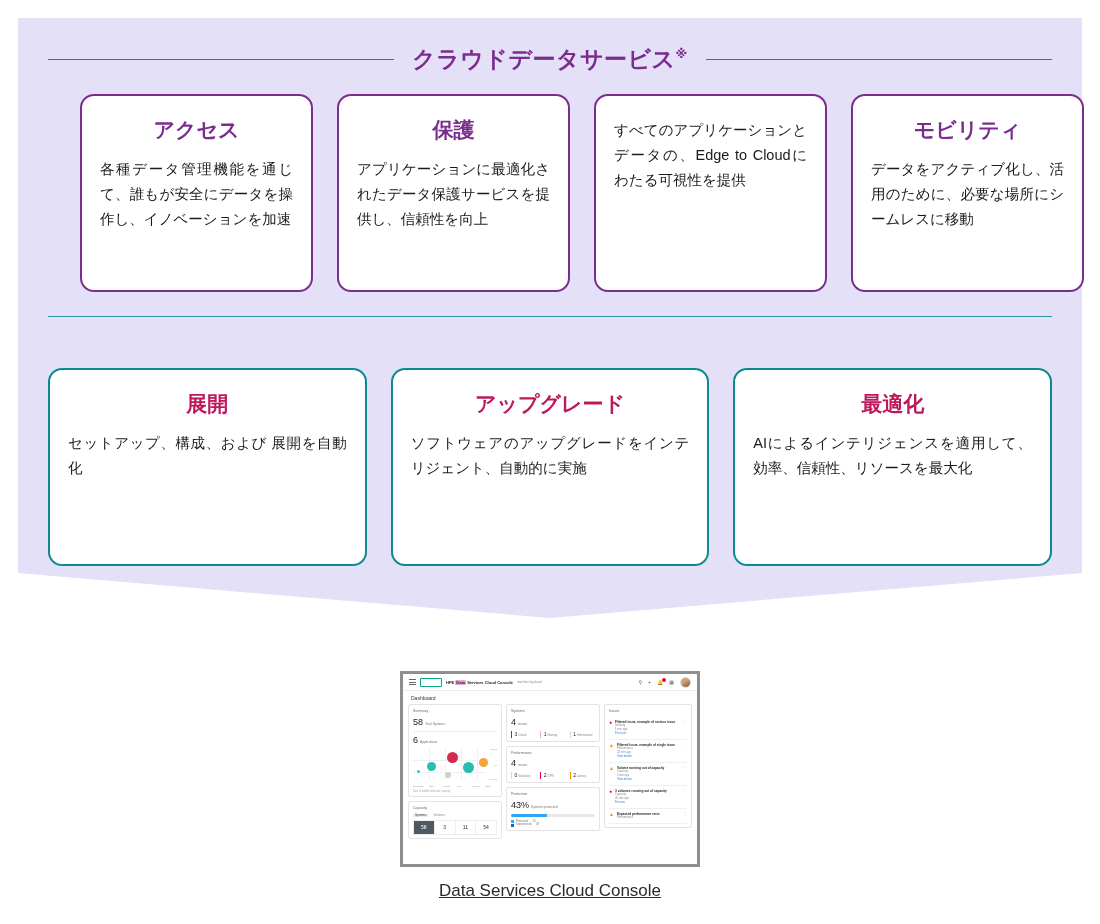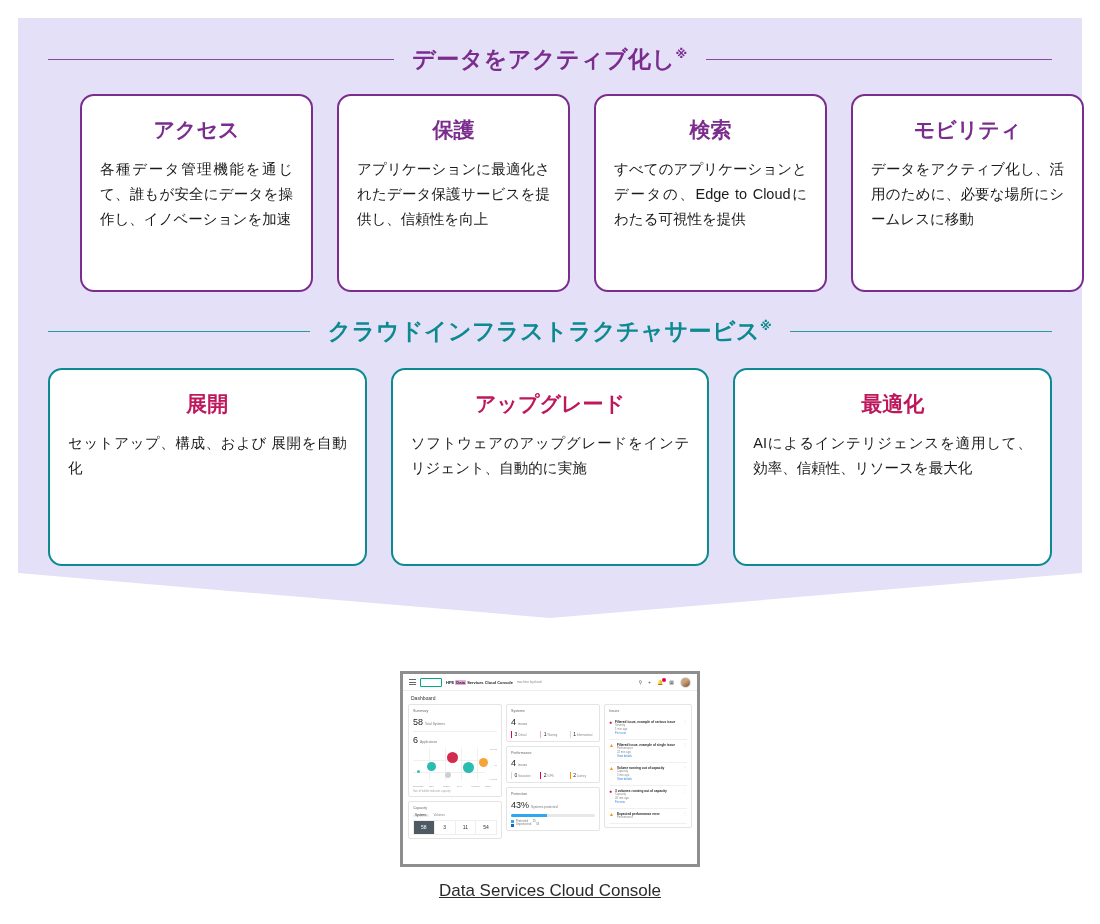--- a/index.html
+++ b/index.html
@@ -255,49 +255,45 @@
   }
 </style>
 </head>
 <body>
 
 <div id="lavender-panel"></div>
 
 <div class="section-header" id="header-data">
   <span class="rule"></span>
   <span class="section-title">
-    <span>データをアクティブ化し</span><span class="mark">※</span>
+    <span>クラウドデータサービス</span><span class="mark">※</span>
   </span>
   <span class="rule"></span>
 </div>
 
 <div class="card-row" id="row-data">
   <div class="card">
     <div class="card-title">アクセス</div>
     <div class="card-body">各種データ管理機能を通じて、誰もが安全にデータを操作し、イノベーションを加速</div>
   </div>
   <div class="card">
     <div class="card-title">保護</div>
     <div class="card-body">アプリケーションに最適化されたデータ保護サービスを提供し、信頼性を向上</div>
   </div>
   <div class="card">
-    <div class="card-title">検索</div>
     <div class="card-body">すべてのアプリケーションとデータの、Edge to Cloudにわたる可視性を提供</div>
   </div>
   <div class="card">
     <div class="card-title">モビリティ</div>
     <div class="card-body">データをアクティブ化し、活用のために、必要な場所にシームレスに移動</div>
   </div>
 </div>
 
 <div class="section-header" id="header-infra">
   <span class="rule"></span>
-  <span class="section-title">
-    <span>クラウドインフラストラクチャサービス</span><span class="mark">※</span>
-  </span>
   <span class="rule"></span>
 </div>
 
 <div class="card-row" id="row-infra">
   <div class="card">
     <div class="card-title">展開</div>
     <div class="card-body">セットアップ、構成、および 展開を自動化</div>
   </div>
   <div class="card">
     <div class="card-title">アップグレード</div>

